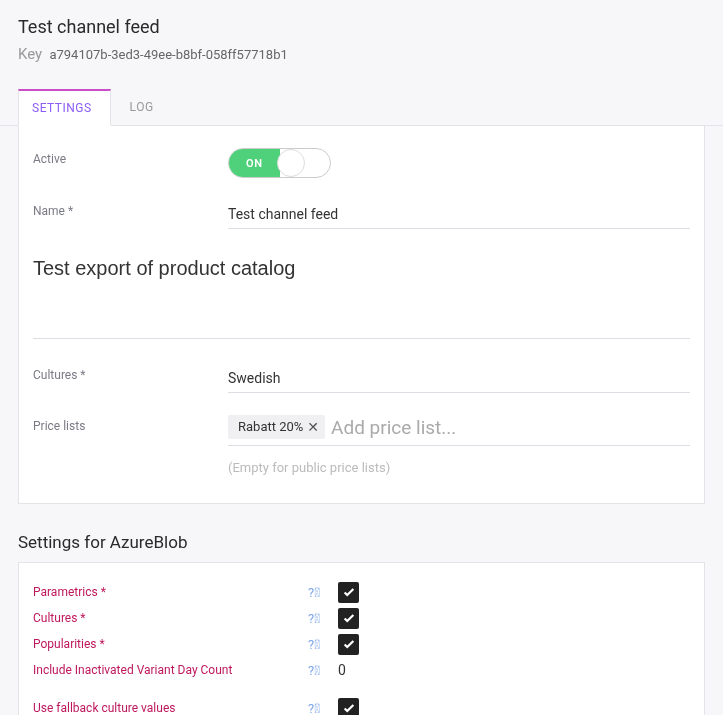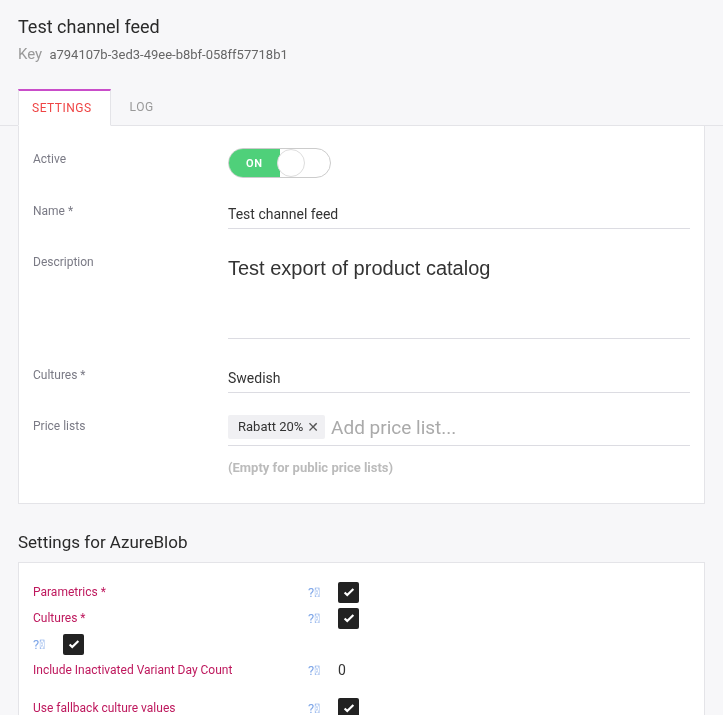--- a/index.html
+++ b/index.html
@@ -42,21 +42,21 @@
       padding: 10px 18px;
       color: #999;
       font-size: 12px;
       letter-spacing: 0.5px;
       cursor: pointer;
       border: 1px solid transparent;
       border-bottom: none;
       background: transparent;
     }
     .tab.active {
-      color: #ef4444;
+      color: #8b5cf6;
       background: #fff;
       border: 1px solid #e4e4e8;
       border-top: 2px solid #c94dc9;
       border-bottom: 1px solid #fff;
       margin-bottom: -1px;
       padding-left: 13px;
     }
     .panel {
       background: #fff;
       border: 1px solid #e4e4e8;
@@ -170,21 +170,20 @@
       background: transparent;
       font-family: inherit;
     }
     .tag-input::placeholder {
       color: #aaa;
     }
     .hint-text {
       color: #bbb;
       font-size: 13px;
       margin-top: 14px;
-      font-weight: bold;
     }
 
     .section-title {
       font-size: 17px;
       font-weight: 400;
       color: #2a2a2a;
       margin: 28px 18px 10px 18px;
     }
     .panel2 {
       background: #fff;
@@ -263,21 +262,20 @@
   </div>
 
   <div class="form-row">
     <div class="form-label">Name *</div>
     <div class="form-control-col">
       <input type="text" class="underline-input" value="Test channel feed" style="">
     </div>
   </div>
 
   <div class="form-row">
-    <div class="form-label">Description</div>
     <div class="form-control-col">
       <textarea class="underline-textarea" style="">Test export of product catalog</textarea>
     </div>
   </div>
 
   <div class="form-row">
     <div class="form-label">Cultures *</div>
     <div class="form-control-col">
       <input type="text" class="underline-input" value="Swedish" style="">
     </div>
@@ -317,20 +315,21 @@
     <div class="settings-label">Cultures *</div>
     <div class="help-icon">?⃝</div>
     <div class="checkbox-box">
       <svg viewBox="0 0 16 16">
           <path fill="none" stroke="#fff" stroke-width="2.5" d="M3 8.5l3 3 7-7"></path>
         </svg>
     </div>
   </div>
 
   <div class="settings-row">
+    <div class="settings-label">Popularities *</div>
     <div class="help-icon">?⃝</div>
     <div class="checkbox-box">
       <svg viewBox="0 0 16 16">
           <path fill="none" stroke="#fff" stroke-width="2.5" d="M3 8.5l3 3 7-7"></path>
         </svg>
     </div>
   </div>
 
   <div class="settings-row">
     <div class="settings-label">Include Inactivated Variant Day Count</div>

